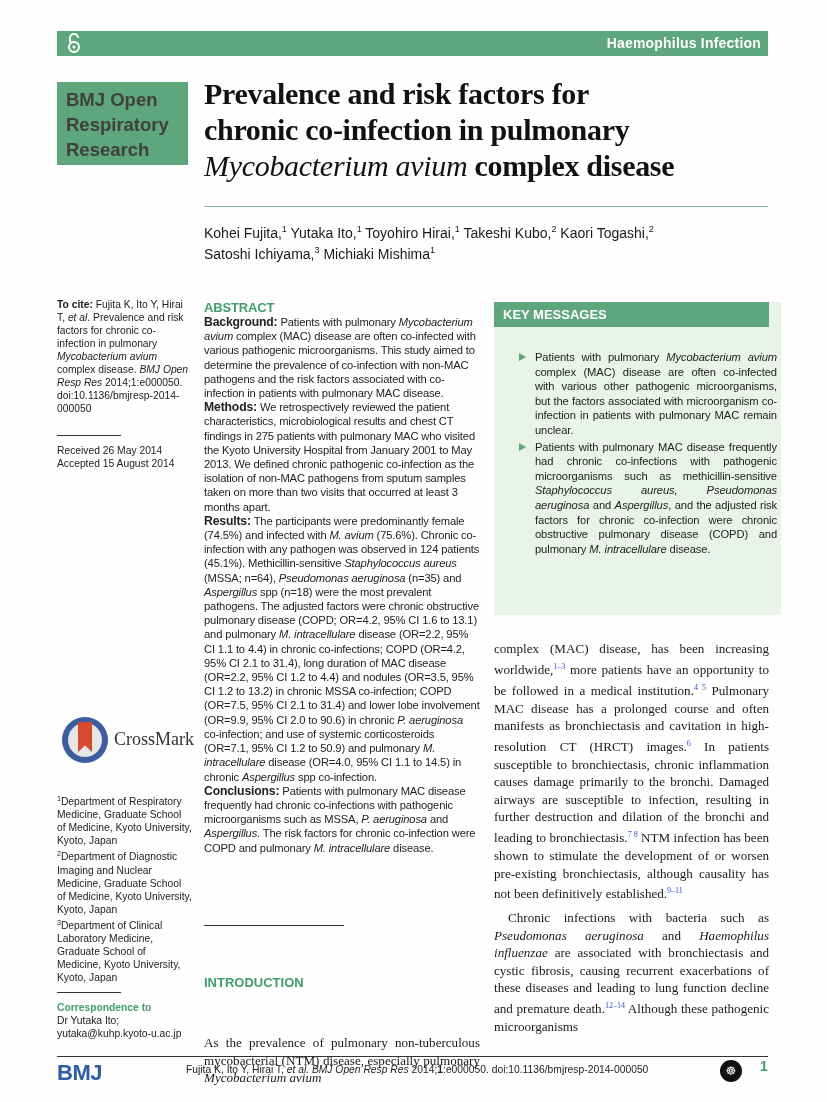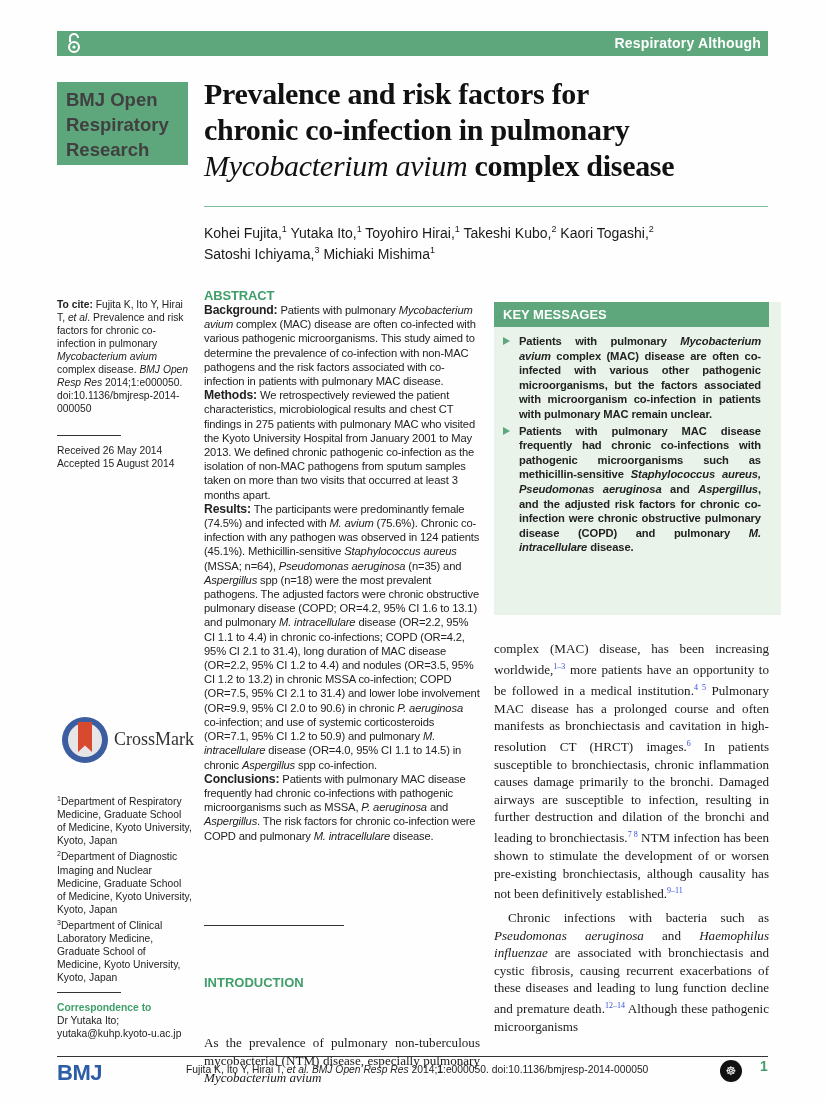--- a/index.html
+++ b/index.html
@@ -11,27 +11,27 @@
   .journal-box { left:57px; top:82px; width:131px; height:83px; background:#5ea77c; color:#404040; font-weight:bold; font-size:18.5px; line-height:25px; padding:5px 0 0 9px; box-sizing:border-box; }
   .title { left:204px; top:76px; width:560px; font-family:"Liberation Serif", serif; font-weight:bold; font-size:30px; line-height:36px; color:#111; letter-spacing:-0.3px; }
   .title i { font-weight:normal; }
   .title .span-wrap { display:block; }
   .title-rule { left:204px; top:206px; width:564px; height:1px; background:#7cbf97; }
   .authors { left:204px; top:220px; width:560px; font-size:14px; line-height:18px; }
   .authors sup { font-size:9px; }
   .sidebar { left:57px; top:298px; width:133px; font-family:"Liberation Sans", sans-serif; font-size:10.3px; line-height:13px; color:#222; }
   .sidebar b { font-weight:bold; }
   .short-rule { width:64px; height:1px; background:#333; margin:8px 0 8px 0; }
-  .abstract { left:204px; top:288px; width:276px; font-size:11.2px; line-height:14.2px; color:#222; letter-spacing:-0.15px; }
+  .abstract { left:204px; top:300px; width:276px; font-size:11.2px; line-height:14.2px; color:#222; letter-spacing:-0.15px; }
   .abstract .head { color:#3f9e6a; font-weight:bold; font-size:13px; line-height:15px; }
   .abstract b { font-size:12.2px; }
   .abstract-end-rule { left:204px; top:925px; width:140px; height:1px; background:#333; }
   .keybox { left:494px; top:302px; width:275px; height:313px; background:#e9f3ea;padding-left:12px; }
   .keyhead { position:absolute; left:0; top:0; width:275px; height:25px; background:#5ea77c; color:#fff; font-weight:bold; font-size:13px; line-height:25px; padding-left:9px; box-sizing:border-box; }
-  .keylist { position:absolute; left:9px; top:32px; width:258px; margin:0; padding:0; list-style:none; font-size:11.2px; line-height:14.6px; color:#222; text-align:justify; letter-spacing:-0.1px;font-weight:bold; }
+  .keylist { position:absolute; left:9px; top:32px; width:258px; margin:16px; padding:0; list-style:none; font-size:11.2px; line-height:14.6px; color:#222; text-align:justify; letter-spacing:-0.1px; }
   .keylist li { position:relative; padding-left:16px; margin-bottom:2px; }
   .keylist .tri { position:absolute; left:0; top:3px; width:0; height:0; border-top:4px solid transparent; border-bottom:4px solid transparent; border-left:7px solid #5ea77c; }
   .maintext { left:494px; top:640px; width:275px; font-family:"Liberation Serif", serif; font-size:13.1px; line-height:17.6px; color:#1a1a1a; text-align:justify; }
   .maintext sup { color:#2f4fd8; font-size:8px; }
   .maintext p { margin:0; }
   .maintext p.indent { text-indent:14px; margin-top:6px; }
   .intro { left:204px; top:975px; width:276px; }
   .intro .head { color:#3f9e6a; font-weight:bold; font-size:13px; line-height:15px; }
   .intro .body { font-family:"Liberation Serif", serif; font-size:13.1px; line-height:17.6px; text-align:justify; color:#1a1a1a;margin-top:44px; }
   .crossmark { left:62px; top:717px; width:130px; height:56px; }
@@ -50,21 +50,21 @@
 </style>
 </head>
 <body>
 
 <div class="abs topbar">
   <svg class="oa-icon" viewBox="0 0 16 21">
     <path d="M4 9 V5 a4 4 0 0 1 8 0" stroke="#fff" stroke-width="2" fill="none"></path>
     <circle cx="8" cy="14" r="5" stroke="#fff" stroke-width="2" fill="none"></circle>
     <circle cx="8" cy="14" r="1.6" fill="#fff"></circle>
   </svg>
-  <span class="section-label">Respiratory Although</span>
+  <span class="section-label">Haemophilus Infection</span>
 </div>
 
 <div class="abs journal-box">
   <div>BMJ Open</div>
   <div>Respiratory</div>
   <div>Research</div>
 </div>
 
 <div class="abs title">
   <span class="span-wrap">Prevalence and risk factors for</span>

